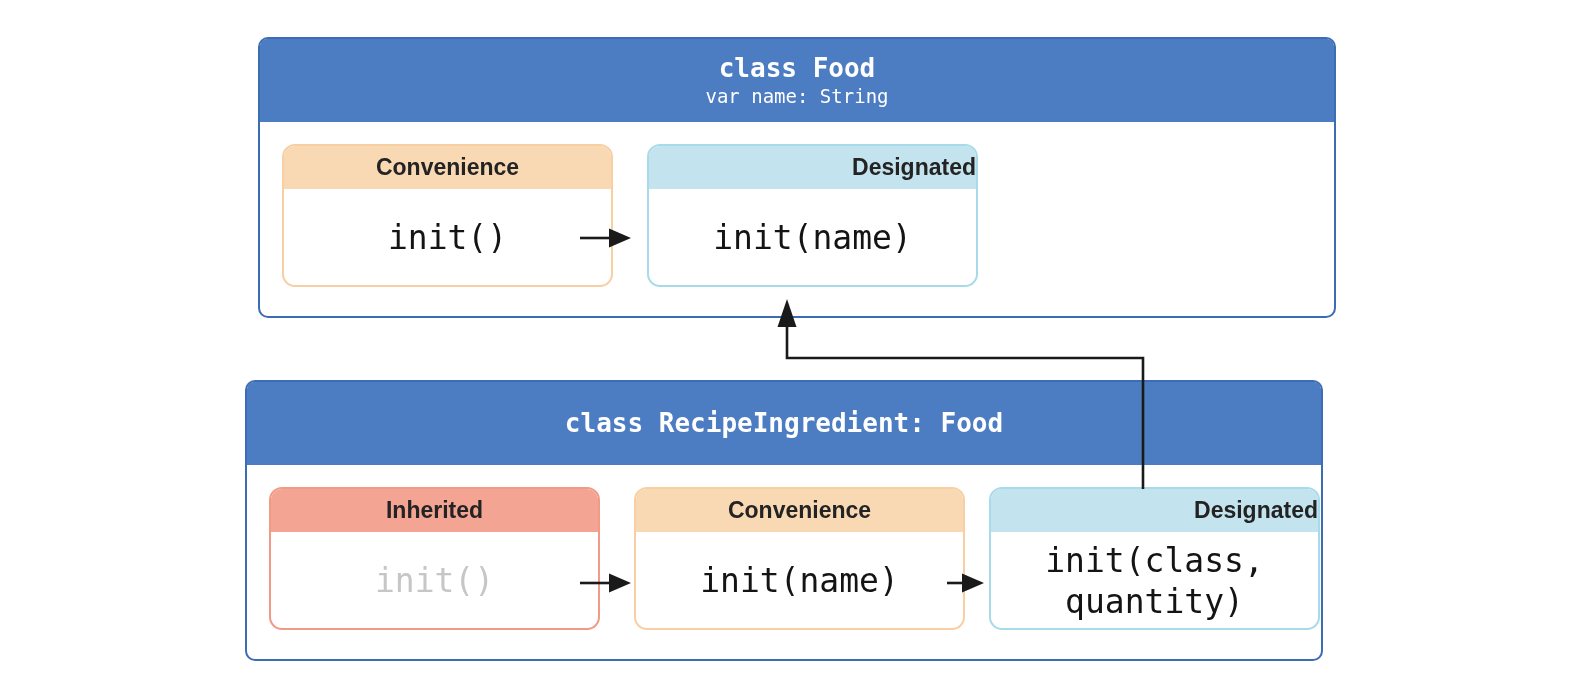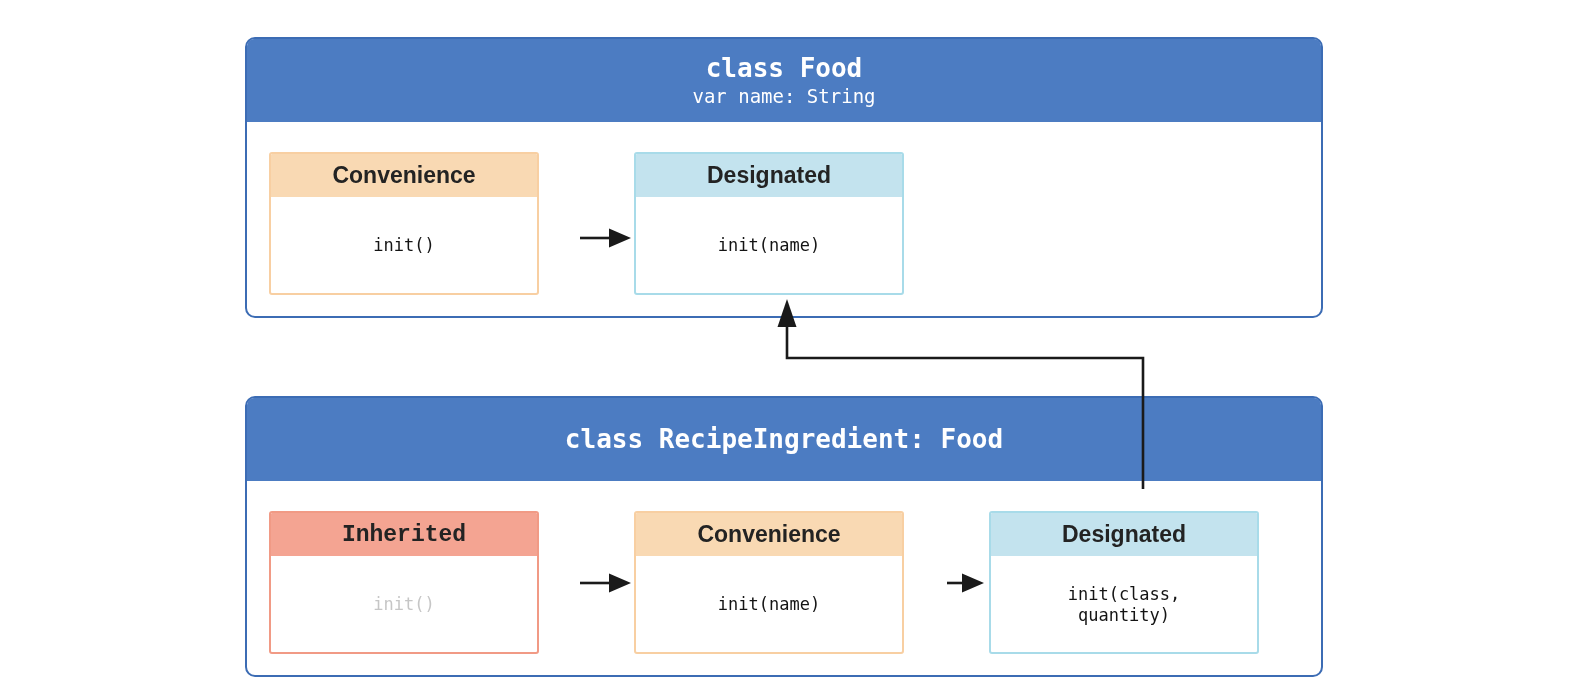--- a/index.html
+++ b/index.html
@@ -19,22 +19,22 @@
   
   .class-box {
     position: absolute;
     width: 1078px;
     height: 281px;
     background: #ffffff;
     border: 2.5px solid var(--class-border);
     border-radius: 10px;
     box-sizing: border-box;
   }
-  .class-box.food   { left: 245px; top: 37px; }
-  .class-box.recipe { left: 245px; top: 396px; }
+  .class-box.food   { left: 258px; top: 37px; }
+  .class-box.recipe { left: 245px; top: 380px; }
 
   .class-header {
     height: 83px;
     background: var(--class-header-fill);
     border-radius: 7px 7px 0 0;
     display: flex;
     flex-direction: column;
     align-items: center;
     justify-content: center;
     gap: 2px;
@@ -49,29 +49,28 @@
   .class-subtitle {
     font-family: "DejaVu Sans Mono", monospace;
     font-weight: normal;
     font-size: 19px;
     line-height: 1.15;
   }
 
   
   .init-box {
     position: absolute;
-    width: 270px;
+    width: 331px;
     height: 143px;
     top: 105px;
     background: #ffffff;
-    border-radius: 3px;
+    border-radius: 13px;
     border: 2px solid;
     box-sizing: border-box;
     overflow: hidden;
-    margin-top: 8px;
   }
   .init-box.pos-0 { left: 22px; }
   .init-box.pos-1 { left: 387px; }
   .init-box.pos-2 { left: 742px; }
 
   .init-header {
     height: 43px;
     display: flex;
     align-items: center;
     justify-content: center;
@@ -79,35 +78,35 @@
     font-weight: bold;
     font-size: 23px;
     color: var(--init-label-color);
   }
   .init-body {
     height: 94px;
     display: flex;
     align-items: center;
     justify-content: center;
     font-family: "DejaVu Sans Mono", monospace;
-    font-size: 17px;
+    font-size: 33px;
     color: var(--code-color);
     white-space: pre-line;
     text-align: center;
     line-height: 1.25;
   }
 
   .init-box.convenience { border-color: var(--convenience-border); }
   .init-box.convenience .init-header { background: var(--convenience-fill); }
 
   .init-box.designated { border-color: var(--designated-border); }
-  .init-box.designated .init-header { background: var(--designated-fill); }
+  .init-box.designated .init-header { background: var(--designated-fill); justify-content: flex-end; }
 
   .init-box.inherited { border-color: var(--inherited-border); }
-  .init-box.inherited .init-header { background: var(--inherited-fill); font-family: Liberation Mono, monospace; }
+  .init-box.inherited .init-header { background: var(--inherited-fill); }
   .init-box.inherited .init-body { color: var(--inherited-code-color); }
 
   
   .arrow-overlay {
     position: absolute;
     left: 0;
     top: 0;
     width: 1590px;
     height: 698px;
     pointer-events: none;

